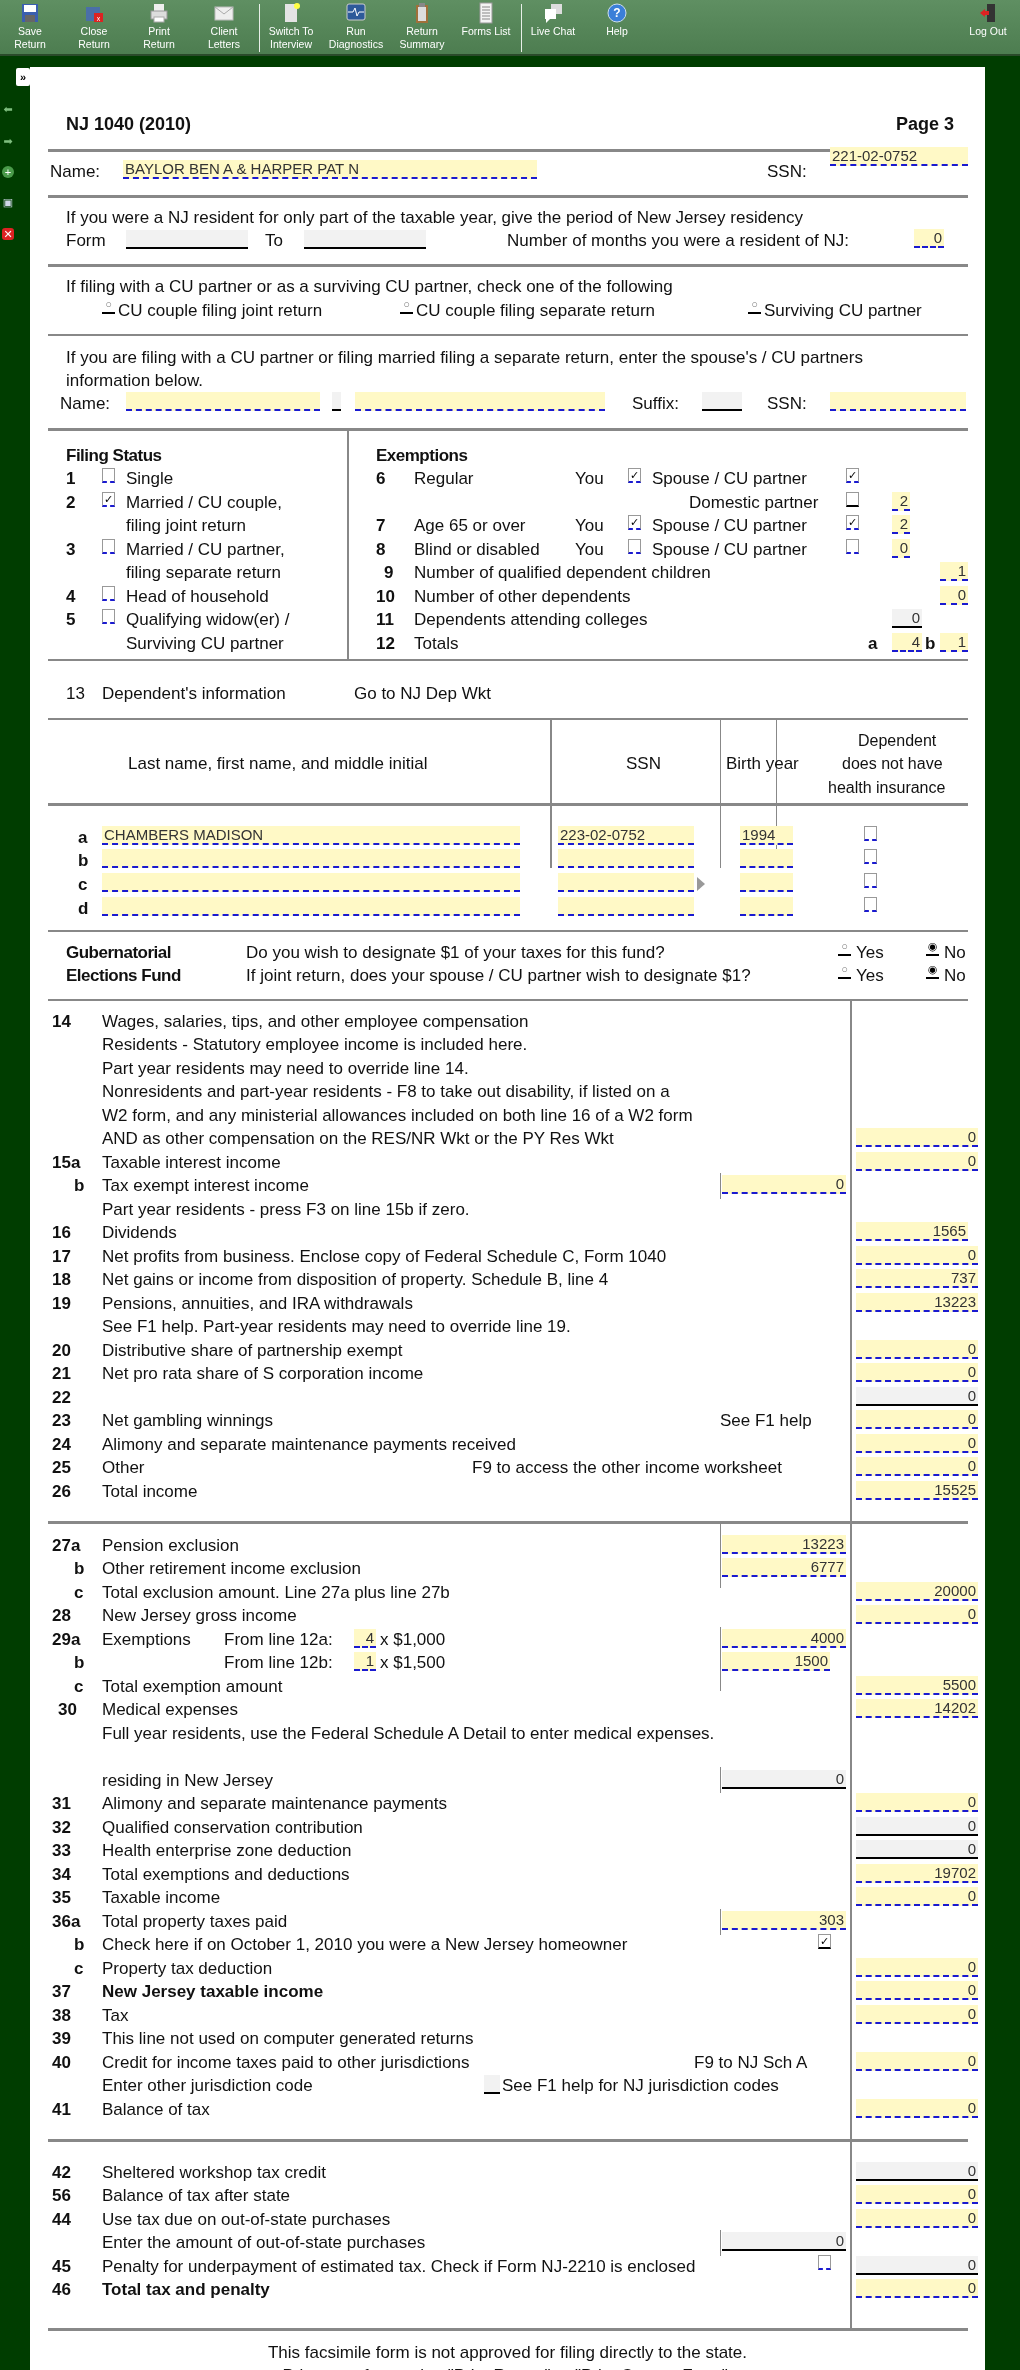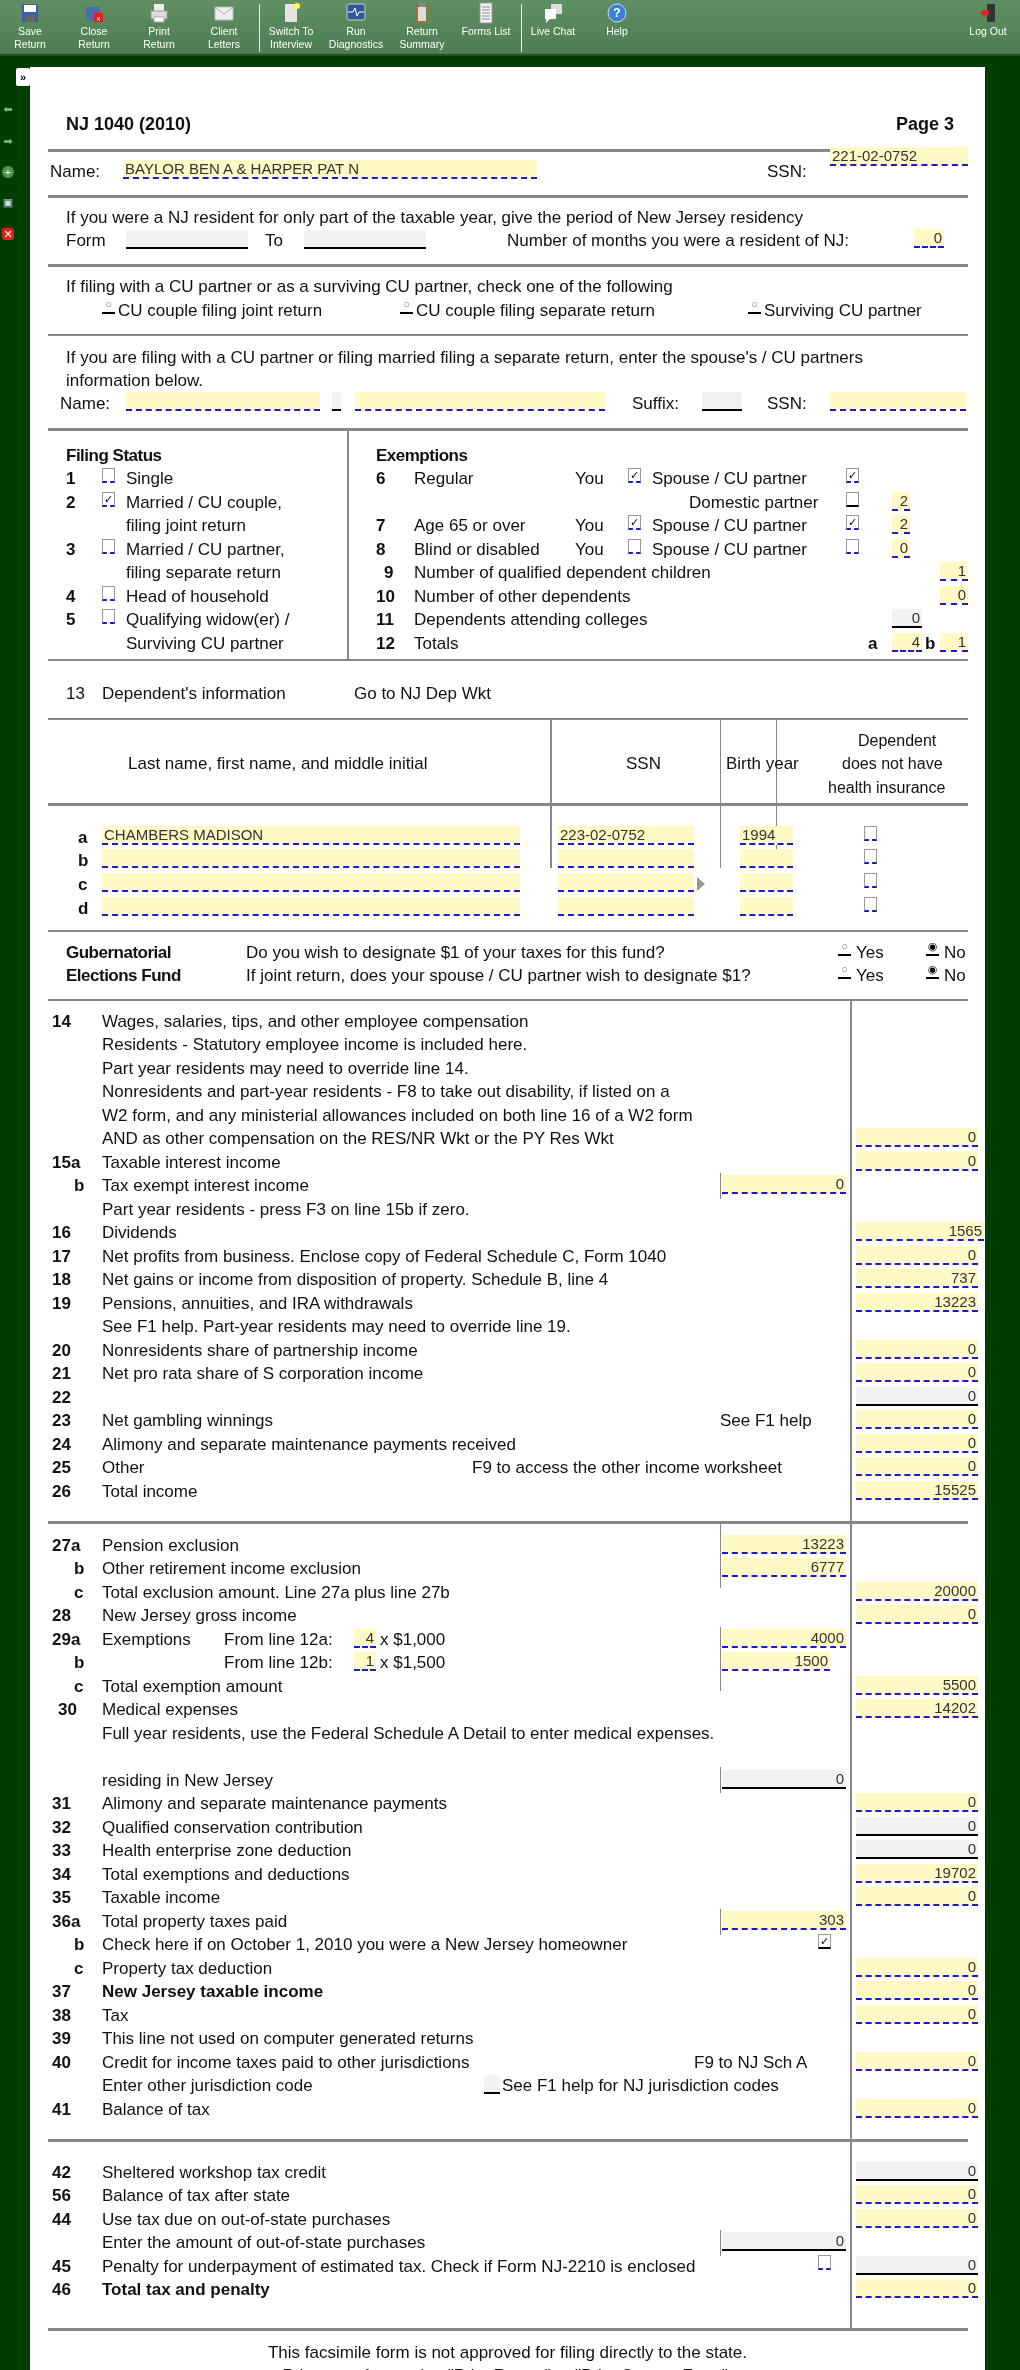--- a/index.html
+++ b/index.html
@@ -308,37 +308,37 @@
   <div class="fld r" style="left:826px;top:1085px;width:122px">0</div>
 
   <div class="num" style="left:44px;top:1109px">b</div>
   <div class="t" style="left:72px;top:1109px">Tax exempt interest income</div>
   <div class="vr" style="left:690px;top:1106px;height:26px;width:1px"></div>
   <div class="fld r" style="left:692px;top:1108px;width:124px">0</div>
   <div class="t" style="left:72px;top:1133px">Part year residents - press F3 on line 15b if zero.</div>
 
   <div class="num" style="left:22px;top:1156px">16</div>
   <div class="t" style="left:72px;top:1156px">Dividends</div>
-  <div class="fld r" style="left:826px;top:1155px;width:128px">1565</div>
+  <div class="fld r" style="left:826px;top:1155px;width:112px">1565</div>
 
   <div class="num" style="left:22px;top:1180px">17</div>
   <div class="t" style="left:72px;top:1180px">Net profits from business.   Enclose copy of Federal Schedule C,  Form 1040</div>
   <div class="fld r" style="left:826px;top:1179px;width:122px">0</div>
 
   <div class="num" style="left:22px;top:1203px">18</div>
   <div class="t" style="left:72px;top:1203px">Net gains or income from disposition of property.   Schedule B,  line 4</div>
   <div class="fld r" style="left:826px;top:1202px;width:122px">737</div>
 
   <div class="num" style="left:22px;top:1227px">19</div>
   <div class="t" style="left:72px;top:1227px">Pensions,  annuities,  and IRA withdrawals</div>
   <div class="fld r" style="left:826px;top:1226px;width:122px">13223</div>
   <div class="t" style="left:72px;top:1250px">See F1 help.   Part-year residents may need to override line 19.</div>
 
   <div class="num" style="left:22px;top:1274px">20</div>
-  <div class="t" style="left:72px;top:1274px">Nonresidents share of partnership income</div>
+  <div class="t" style="left:72px;top:1274px">Distributive share of partnership exempt</div>
   <div class="fld r" style="left:826px;top:1273px;width:122px">0</div>
 
   <div class="num" style="left:22px;top:1297px">21</div>
   <div class="t" style="left:72px;top:1297px">Net pro rata share of S corporation income</div>
   <div class="fld r" style="left:826px;top:1296px;width:122px">0</div>
 
   <div class="num" style="left:22px;top:1321px">22</div>
   <div class="fld r g" style="left:826px;top:1320px;width:122px">0</div>
 
   <div class="num" style="left:22px;top:1344px">23</div>

